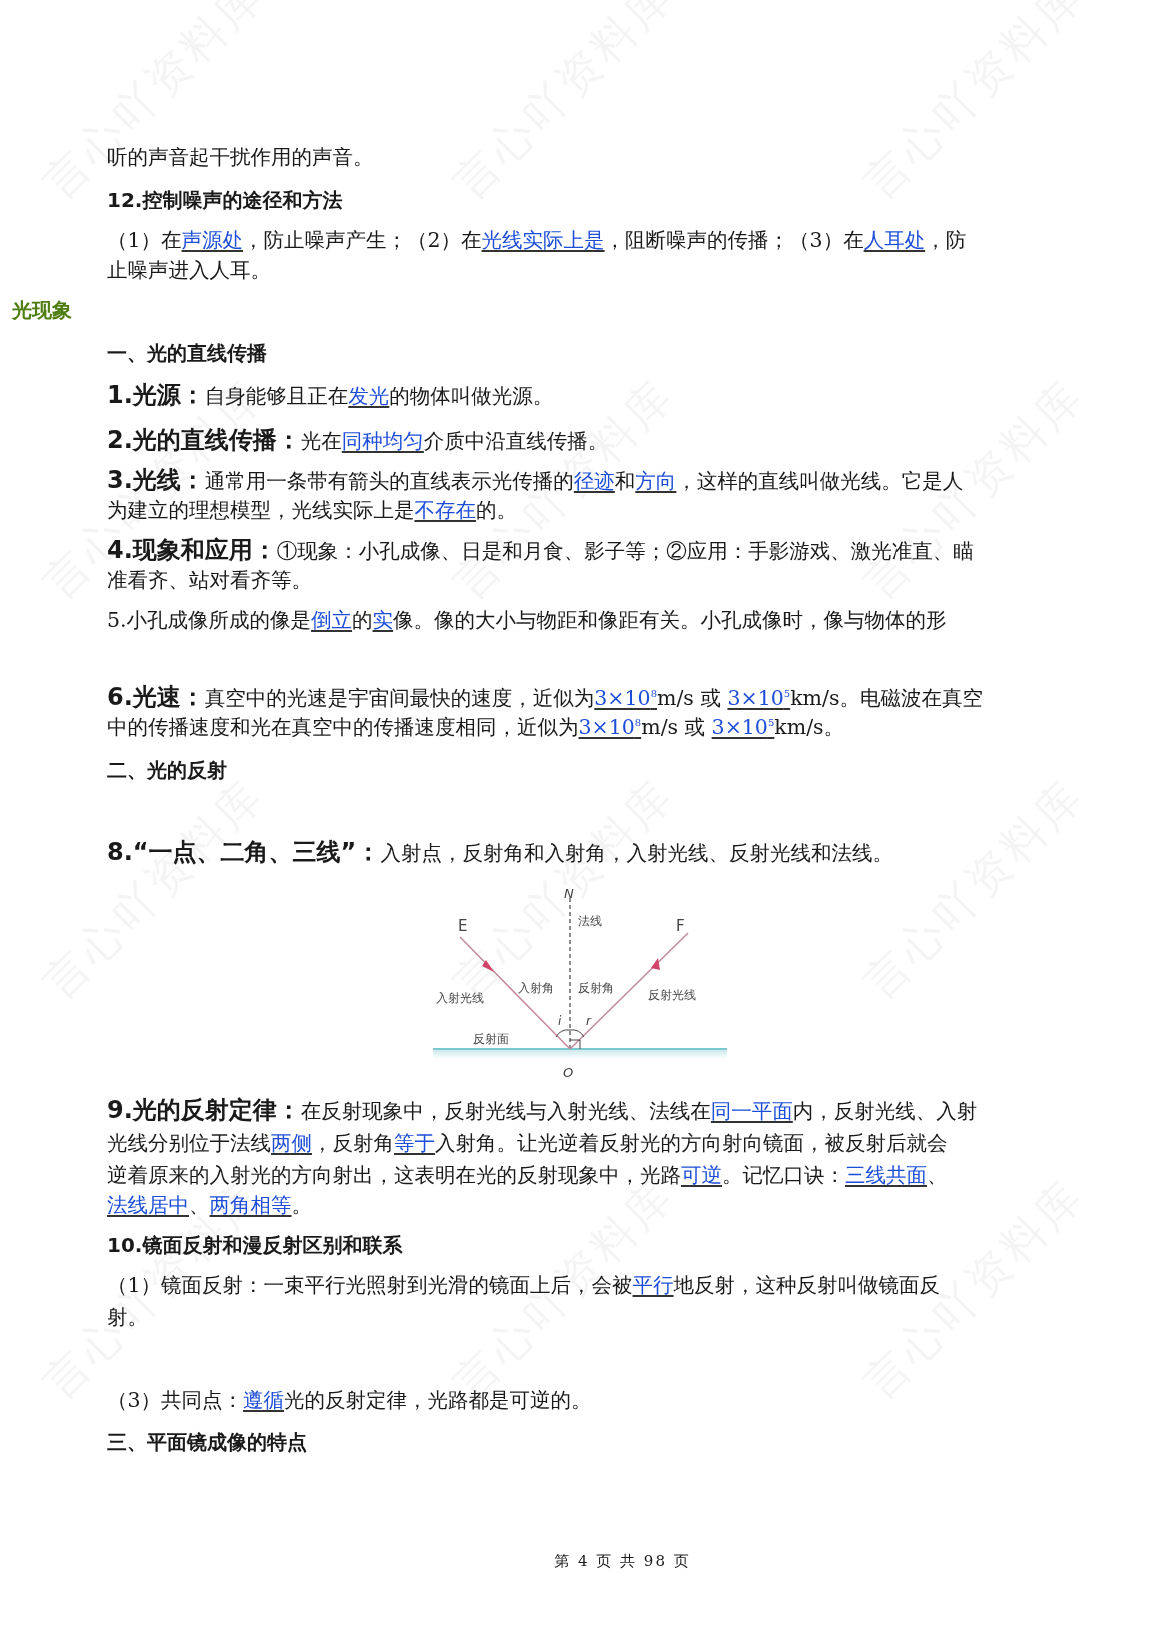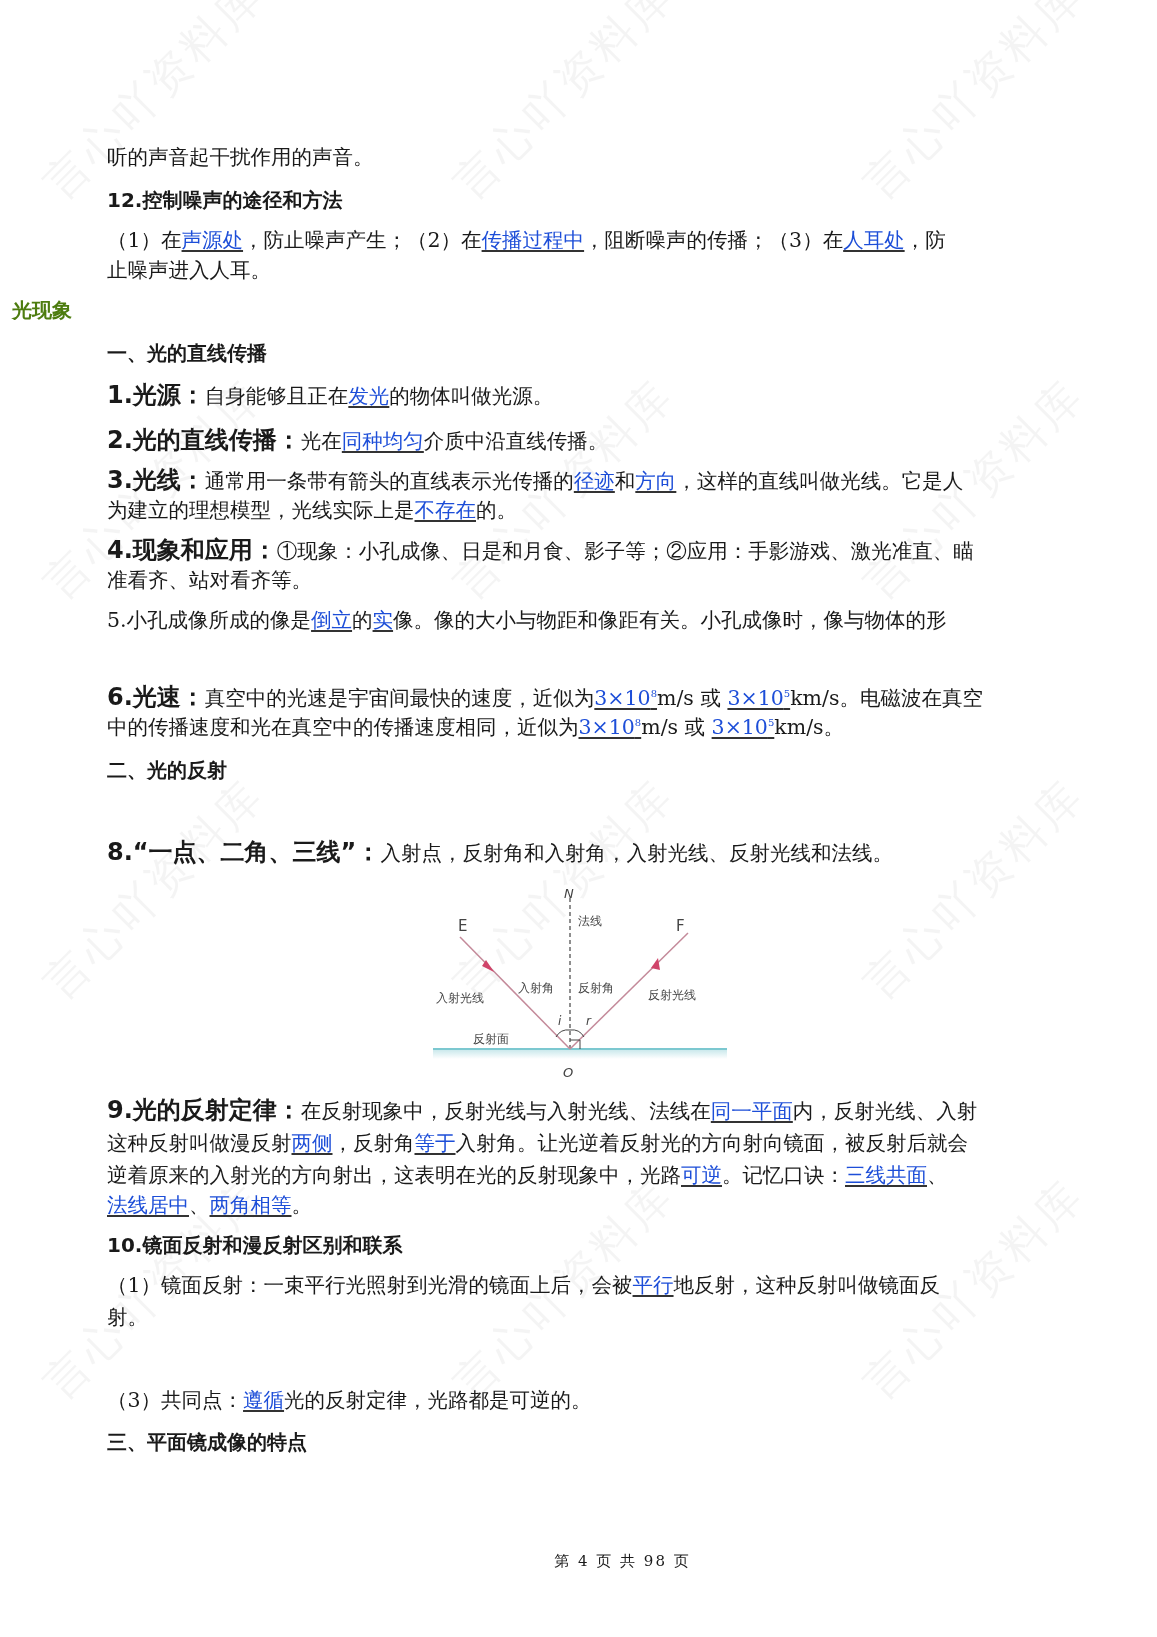--- a/index.html
+++ b/index.html
@@ -45,21 +45,21 @@
   <div class="wm" style="left:830px;top:1260px;">言心吖资料库</div>
 </div>
 
 <div class="page">
 
   <div class="line" style="top:142px;">听的声音起干扰作用的声音。</div>
 
   <div class="line h" style="top:185px;">12.控制噪声的途径和方法</div>
 
   <div class="line" style="top:225px;">
-    <span>（1）在</span><span class="red">声源处</span><span>，防止噪声产生；（2）在</span><span class="red">传播过程中</span><span>，阻断噪声的传播；（3）在</span><span class="red">人耳处</span><span>，防</span>
+    <span>（1）在</span><span class="red">声源处</span><span>，防止噪声产生；（2）在</span><span class="red">光线实际上是</span><span>，阻断噪声的传播；（3）在</span><span class="red">人耳处</span><span>，防</span>
   </div>
   <div class="line" style="top:255px;">止噪声进入人耳。</div>
 
   <div class="title" style="top:297px;">光现象</div>
 
   <div class="line h" style="top:338px;">一、光的直线传播</div>
 
   <div class="line" style="top:380px;">
     <span class="b">1.光源：</span><span>自身能够且正在</span><span class="red">发光</span><span>的物体叫做光源。</span>
   </div>
@@ -126,21 +126,21 @@
     <text x="473" y="1043" font-size="12">反射面</text>
     <text x="558" y="1025" font-size="12" font-style="italic">i</text>
     <text x="586" y="1025" font-size="12" font-style="italic">r</text>
     <text x="563" y="1077" font-size="13" font-style="italic">O</text>
   </svg>
 
   <div class="line" style="top:1095px;">
     <span class="b">9.光的反射定律：</span><span>在反射现象中，反射光线与入射光线、法线在</span><span class="red">同一平面</span><span>内，反射光线、入射</span>
   </div>
   <div class="line" style="top:1128px;">
-    <span>这种反射叫做漫反射</span><span class="red">两侧</span><span>，反射角</span><span class="red">等于</span><span>入射角。让光逆着反射光的方向射向镜面，被反射后就会</span>
+    <span>光线分别位于法线</span><span class="red">两侧</span><span>，反射角</span><span class="red">等于</span><span>入射角。让光逆着反射光的方向射向镜面，被反射后就会</span>
   </div>
   <div class="line" style="top:1160px;">
     <span>逆着原来的入射光的方向射出，这表明在光的反射现象中，光路</span><span class="red">可逆</span><span>。记忆口诀：</span><span class="red">三线共面</span><span>、</span>
   </div>
   <div class="line" style="top:1190px;">
     <span class="red">法线居中</span><span>、</span><span class="red">两角相等</span><span>。</span>
   </div>
 
   <div class="line h" style="top:1230px;">10.镜面反射和漫反射区别和联系</div>
 

